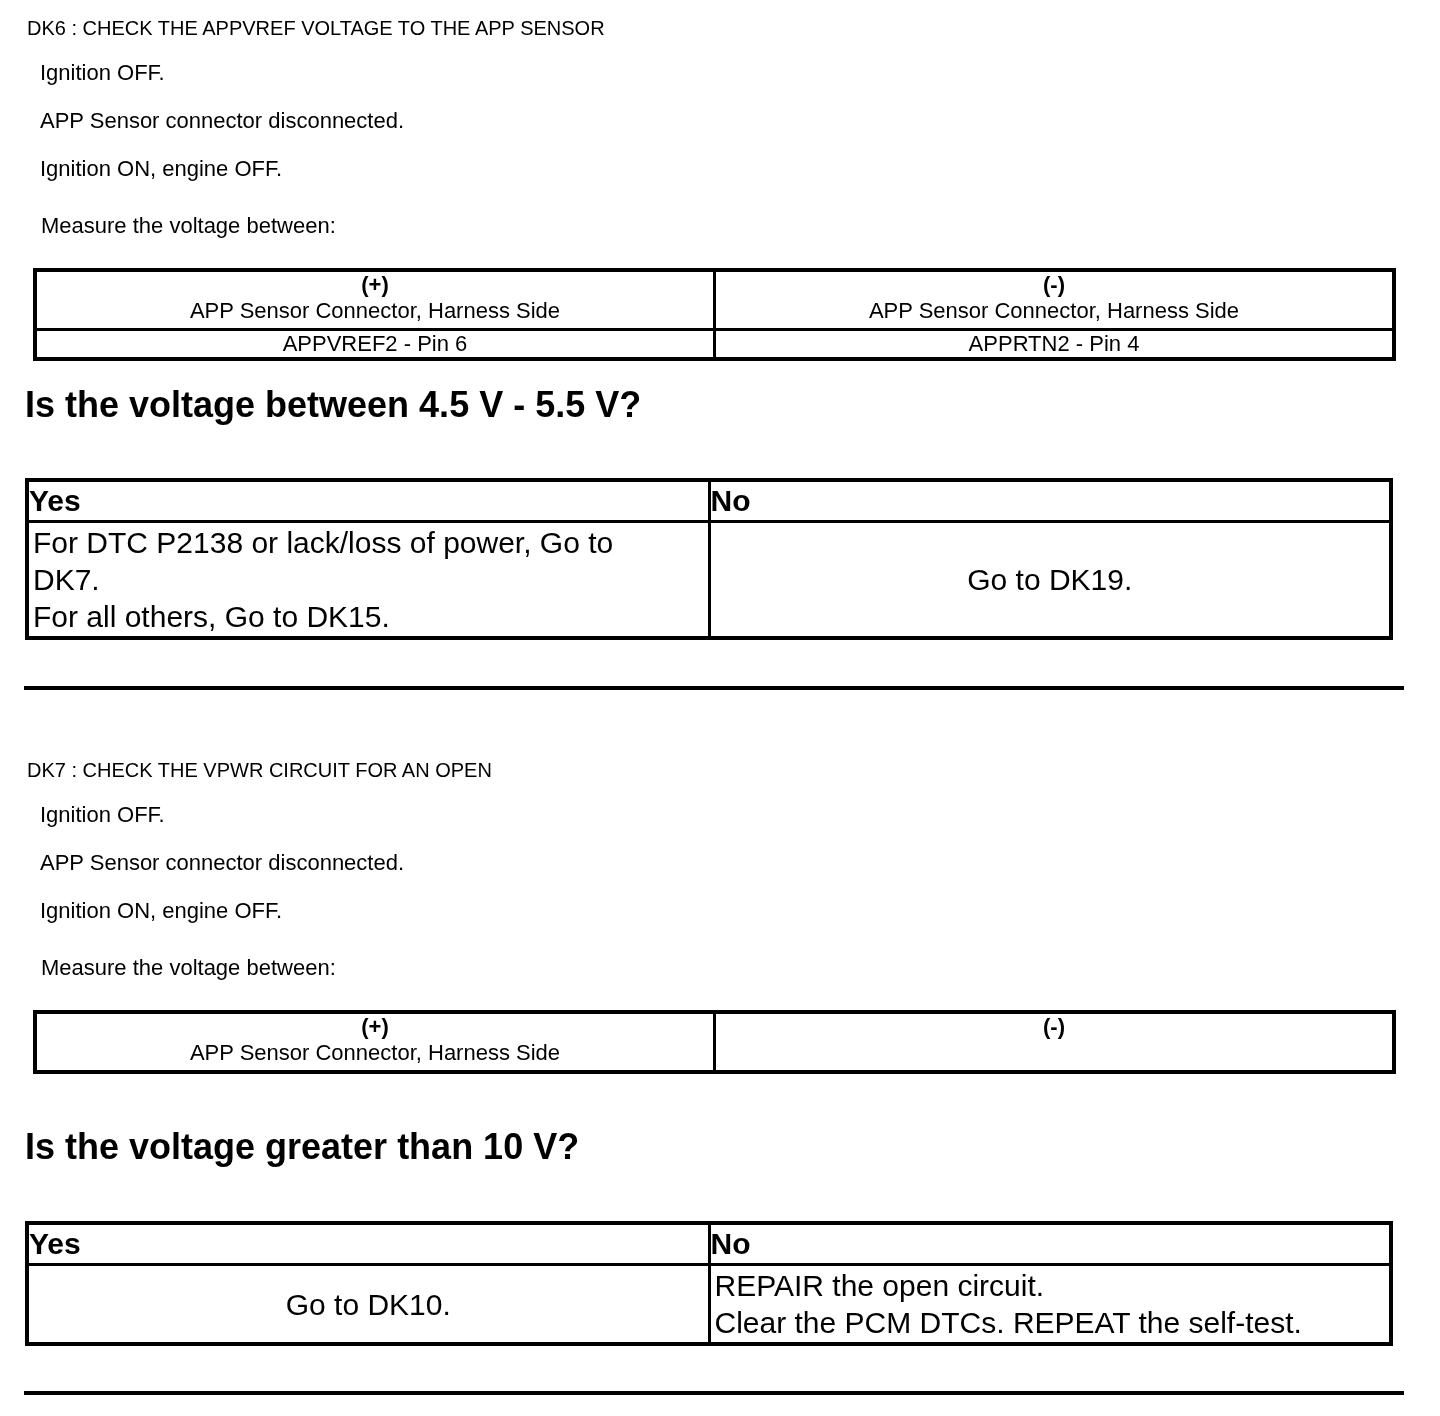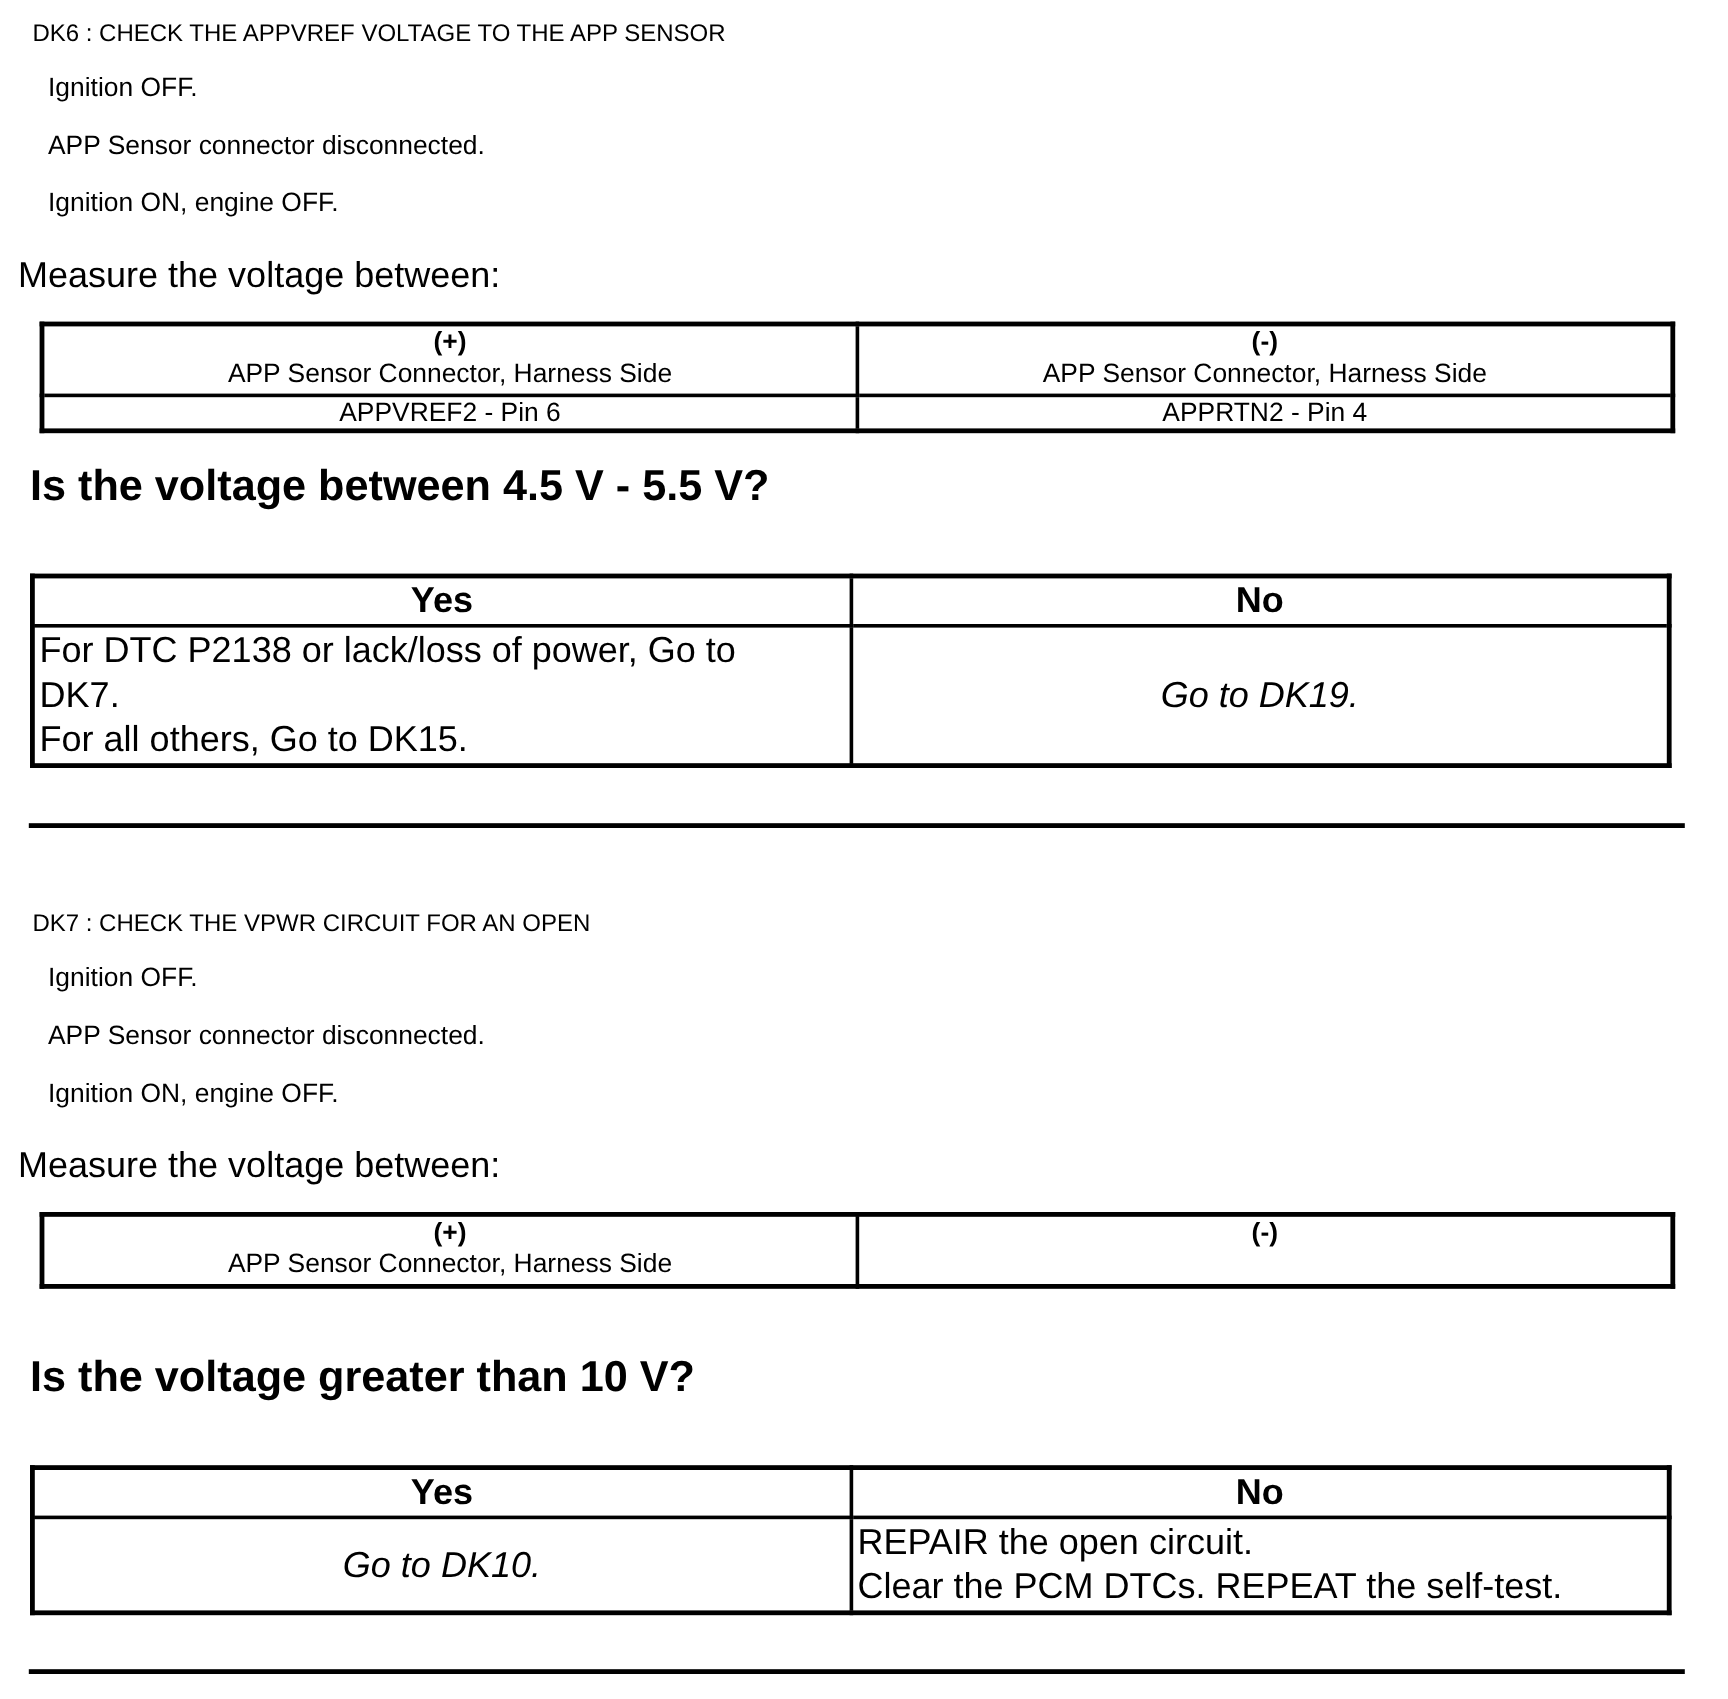--- a/index.html
+++ b/index.html
@@ -3,21 +3,21 @@
 <meta charset="utf-8">
 <style>
   html, body { margin: 0; padding: 0; background: #ffffff; }
   body {
     width: 1440px; height: 1416px; position: relative; overflow: hidden;
     font-family: "Liberation Sans", sans-serif; color: #000;
   }
   .abs { position: absolute; }
   .title { font-weight: normal; font-size: 20px; left: 27px; white-space: nowrap; }
   .step { font-size: 22px; left: 40px; white-space: nowrap; }
-  .measure { font-size: 30px; left: 15px; white-space: nowrap; }
+  .measure { font-size: 22px; left: 41px; white-space: nowrap; }
   .question { font-weight: bold; font-size: 36px; left: 25px; white-space: nowrap; }
 
   table.meas {
     position: absolute; left: 33px; width: 1363px;
     border-collapse: collapse; border: 4px solid #000;
     table-layout: fixed;
   }
   table.meas td {
     border: 3px solid #000; text-align: center; vertical-align: top;
     font-size: 22px; line-height: 26px; padding: 0; width: 50%;
@@ -29,23 +29,23 @@
   table.yn {
     position: absolute; left: 25px; width: 1368px;
     border-collapse: collapse; border: 4px solid #000;
     table-layout: fixed;
   }
   table.yn td {
     border: 3px solid #000; padding: 0; font-size: 30px; line-height: 37px;
     width: 50%;
   }
   table.yn tr.head td {
-    font-weight: bold; text-align: center; height: 38px; line-height: 38px;
+    font-weight: bold; text-align: left; height: 38px; line-height: 38px;
   }
-  .center { text-align: center; vertical-align: middle; font-style: italic; }
+  .center { text-align: center; vertical-align: middle; }
   .left { text-align: left; vertical-align: middle; padding-left: 4px !important; }
   .line { display: block; white-space: nowrap; }
 
   .rule { position: absolute; left: 24px; width: 1380px; height: 4px; background: #000; }
 </style>
 </head>
 <body>
 
 <div>
   <div class="abs title" style="top:17px;">DK6 : CHECK THE APPVREF VOLTAGE TO THE APP SENSOR</div>

